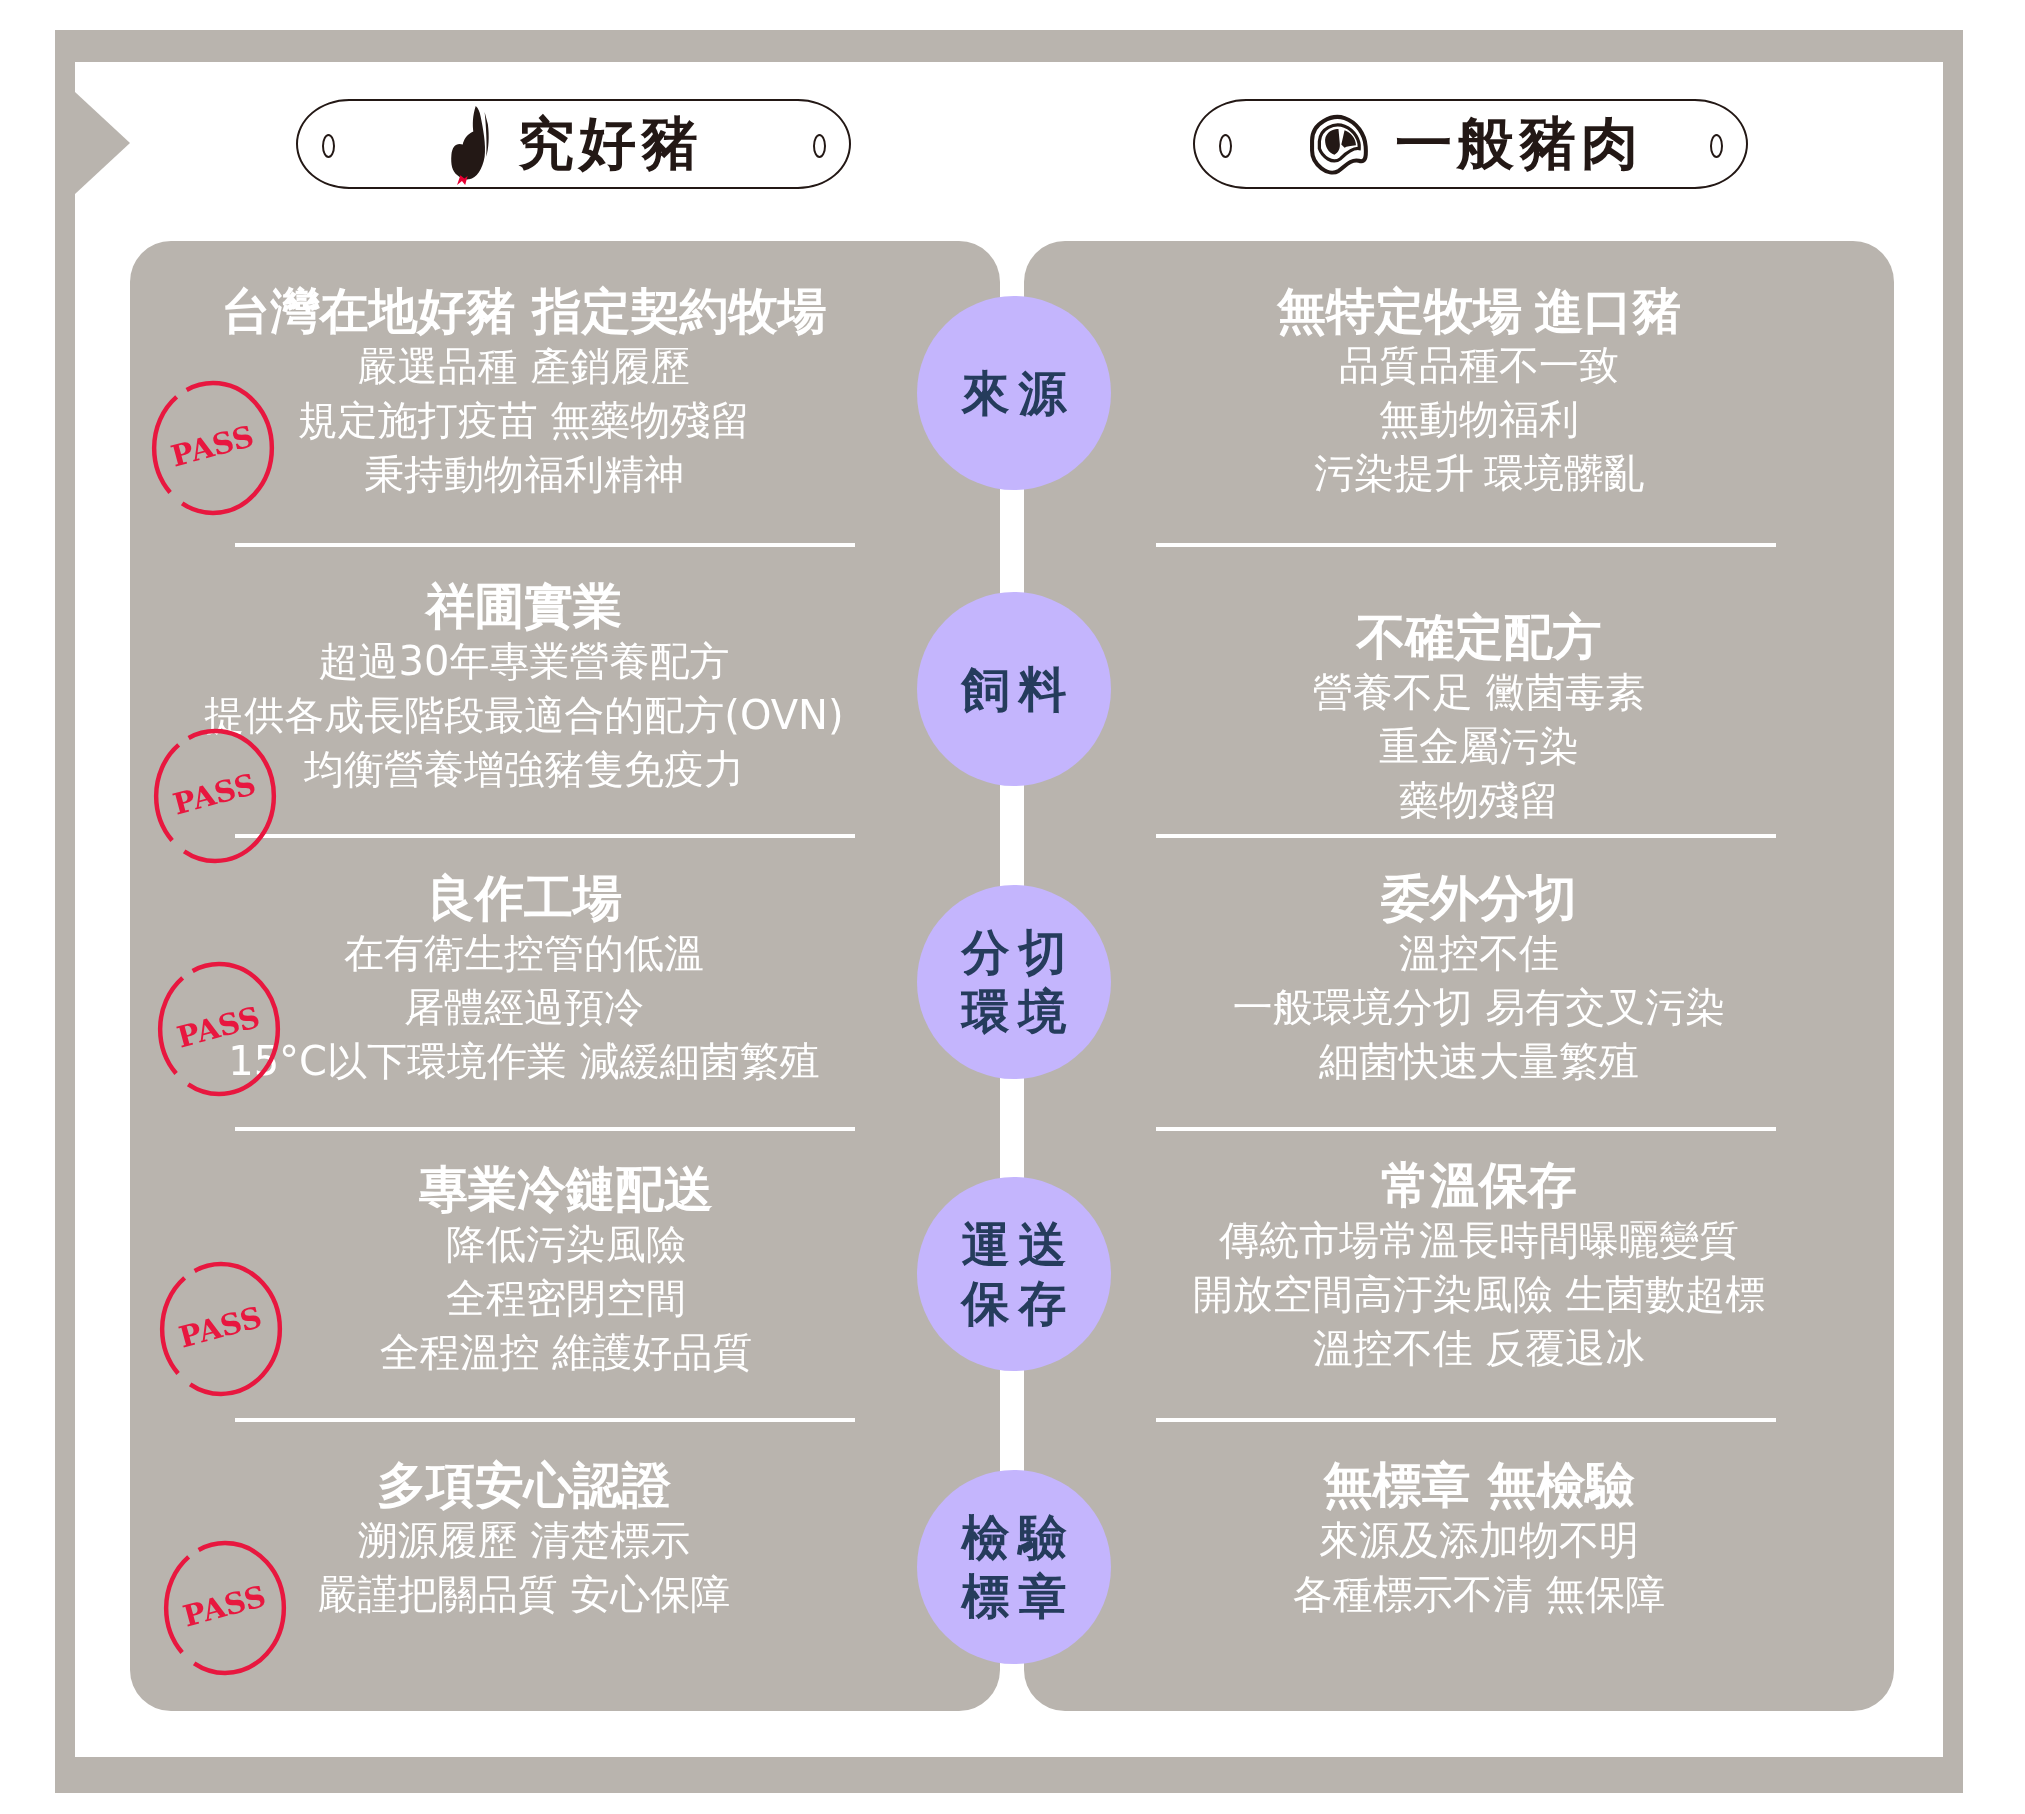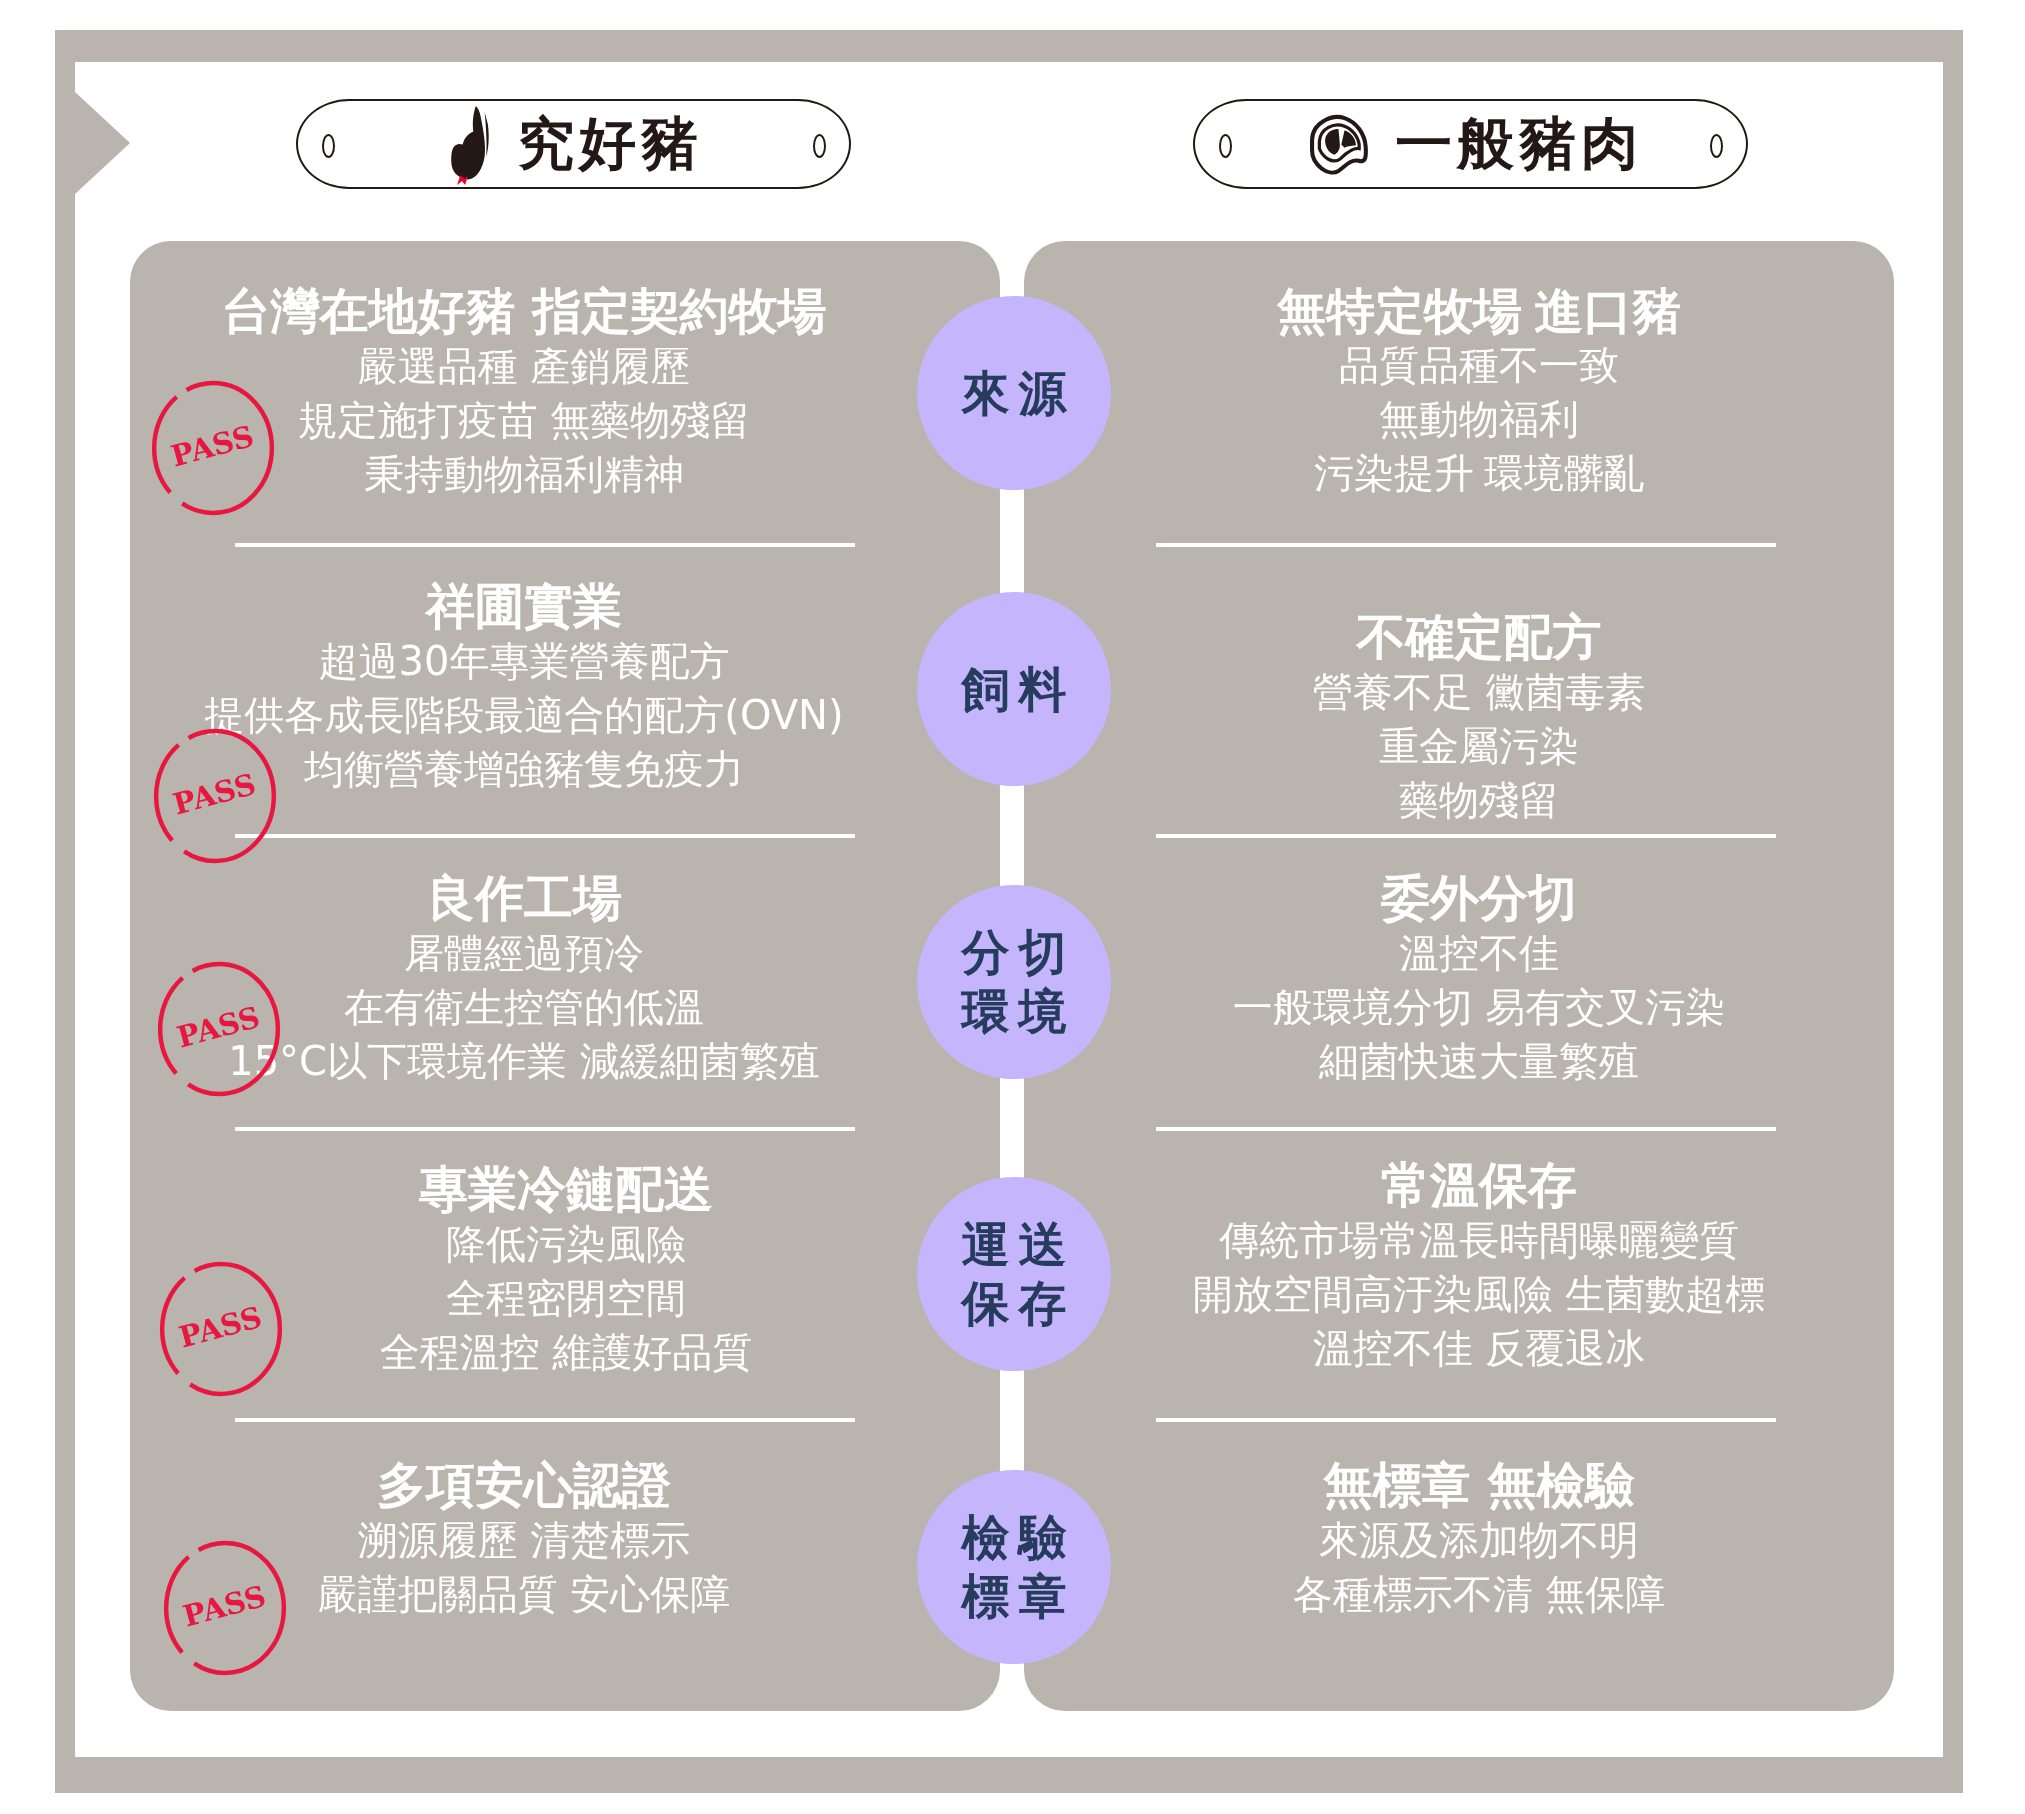--- a/index.html
+++ b/index.html
@@ -95,22 +95,22 @@
     <div class="line">超過30年專業營養配方</div>
     <div class="line">提供各成長階段最適合的配方(OVN)</div>
     <div class="line">均衡營養增強豬隻免疫力</div>
   </div>
 </div>
 <div class="divider l" style="top:834px;"></div>
 
 <div class="section l-sec" style="top:871px;">
   <div class="inner">
     <div class="head">良作工場</div>
+    <div class="line">在有衛生控管的低溫</div>
     <div class="line">屠體經過預冷</div>
-    <div class="line">在有衛生控管的低溫</div>
     <div class="line">15°C以下環境作業 減緩細菌繁殖</div>
   </div>
 </div>
 <div class="divider l" style="top:1127px;"></div>
 
 <div class="section l-sec" style="top:1162px;padding-left:42px;">
   <div class="inner">
     <div class="head">專業冷鏈配送</div>
     <div class="line">降低污染風險</div>
     <div class="line">全程密閉空間</div>

